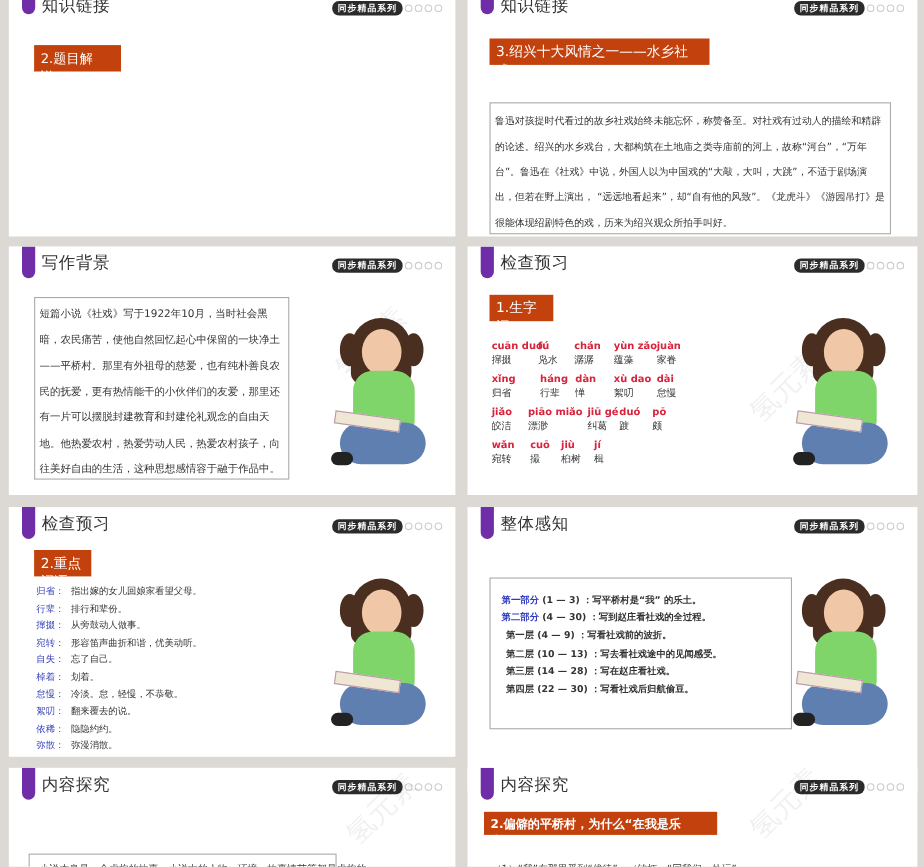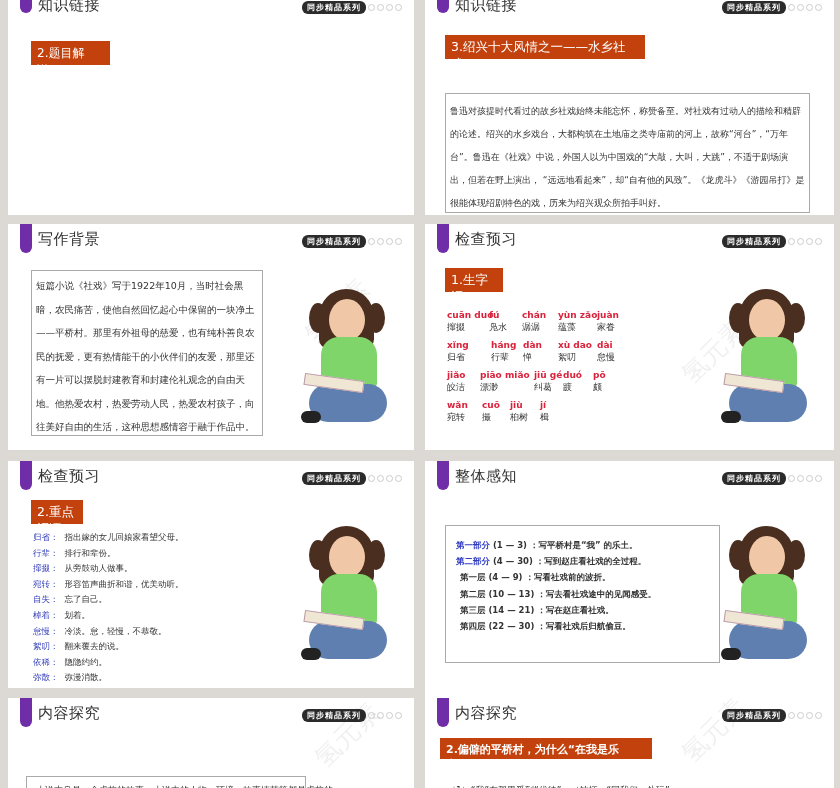--- a/index.html
+++ b/index.html
@@ -307,21 +307,21 @@
     <span class="brand-dot"></span>
     <span class="brand-dot"></span>
     <span class="brand-dot"></span>
     <span class="brand-dot"></span>
   </div>
   <div class="box">
     <div class="outline-row part"><span class="ol-head">第一部分</span><span> (1 — 3) ：写平桥村是“我” 的乐土。</span></div>
     <div class="outline-row part"><span class="ol-head">第二部分</span><span> (4 — 30) ：写到赵庄看社戏的全过程。</span></div>
     <div class="outline-row layer"><span>第一层 (4 — 9) ：写看社戏前的波折。</span></div>
     <div class="outline-row layer"><span>第二层 (10 — 13) ：写去看社戏途中的见闻感受。</span></div>
-    <div class="outline-row layer"><span>第三层 (14 — 21) ：写在赵庄看社戏。</span></div>
+    <div class="outline-row layer"><span>第三层 (14 — 28) ：写在赵庄看社戏。</span></div>
     <div class="outline-row layer"><span>第四层 (22 — 30) ：写看社戏后归航偷豆。</span></div>
   </div>
   <div class="girl">
     <div class="pig-l"></div>
       <div class="pig-r"></div>
       <div class="hair"></div>
       <div class="face"></div>
     <div class="shirt"></div>
       <div class="jeans"></div>
       <div class="book"></div>

